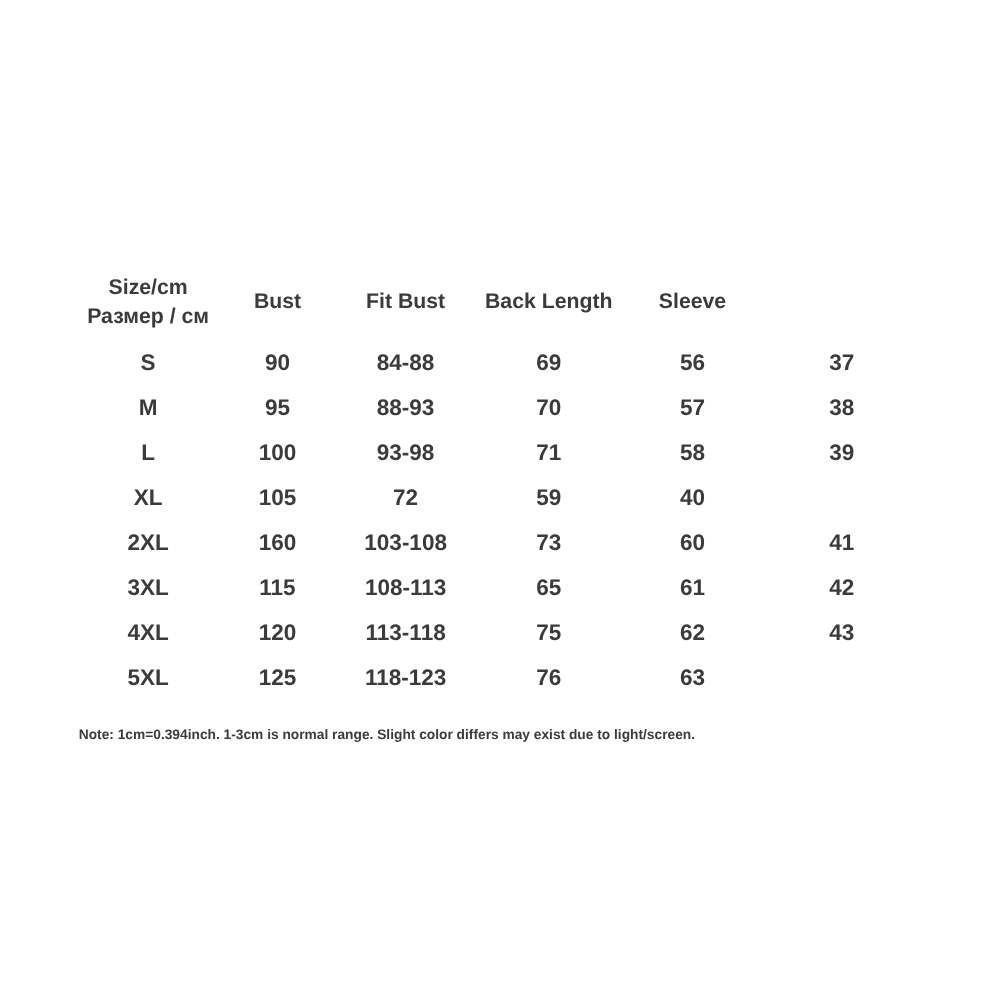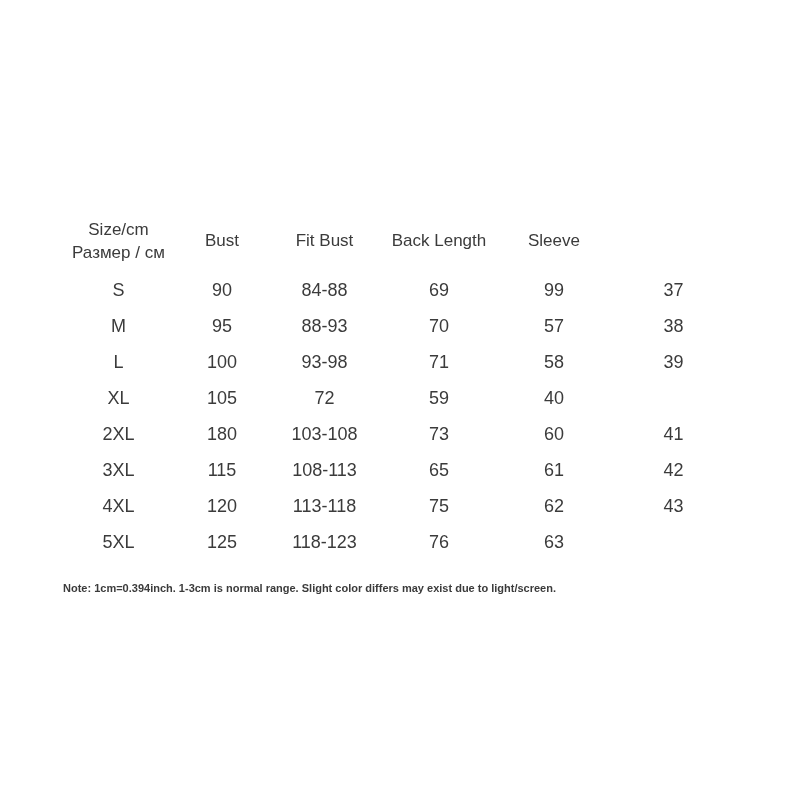--- a/index.html
+++ b/index.html
@@ -17,20 +17,21 @@
   }
   .size-chart {
     position: absolute;
     left: 63px;
     top: 217px;
     width: 675px;
   }
   .grid-row {
     display: grid;
     grid-template-columns: 111px 96px 109px 120px 110px 129px;
+    font-weight: bold;
   }
   .header-row {
     min-height: 47px;
     align-items: center;
   }
   .header-cell {
     text-align: center;
     font-size: 17px;
     line-height: 23px;
     white-space: nowrap;
@@ -72,21 +73,21 @@
     <div class="header-cell">Sleeve</div>
   </div>
 
   <div class="body-rows">
 
     <div class="grid-row data-row">
       <div class="data-cell">S</div>
       <div class="data-cell">90</div>
       <div class="data-cell">84-88</div>
       <div class="data-cell">69</div>
-      <div class="data-cell">99</div>
+      <div class="data-cell">56</div>
       <div class="data-cell">37</div>
     </div>
 
     <div class="grid-row data-row">
       <div class="data-cell">M</div>
       <div class="data-cell">95</div>
       <div class="data-cell">88-93</div>
       <div class="data-cell">70</div>
       <div class="data-cell">57</div>
       <div class="data-cell">38</div>
@@ -104,21 +105,21 @@
     <div class="grid-row data-row">
       <div class="data-cell">XL</div>
       <div class="data-cell">105</div>
       <div class="data-cell">72</div>
       <div class="data-cell">59</div>
       <div class="data-cell">40</div>
     </div>
 
     <div class="grid-row data-row">
       <div class="data-cell">2XL</div>
-      <div class="data-cell">180</div>
+      <div class="data-cell">160</div>
       <div class="data-cell">103-108</div>
       <div class="data-cell">73</div>
       <div class="data-cell">60</div>
       <div class="data-cell">41</div>
     </div>
 
     <div class="grid-row data-row">
       <div class="data-cell">3XL</div>
       <div class="data-cell">115</div>
       <div class="data-cell">108-113</div>

